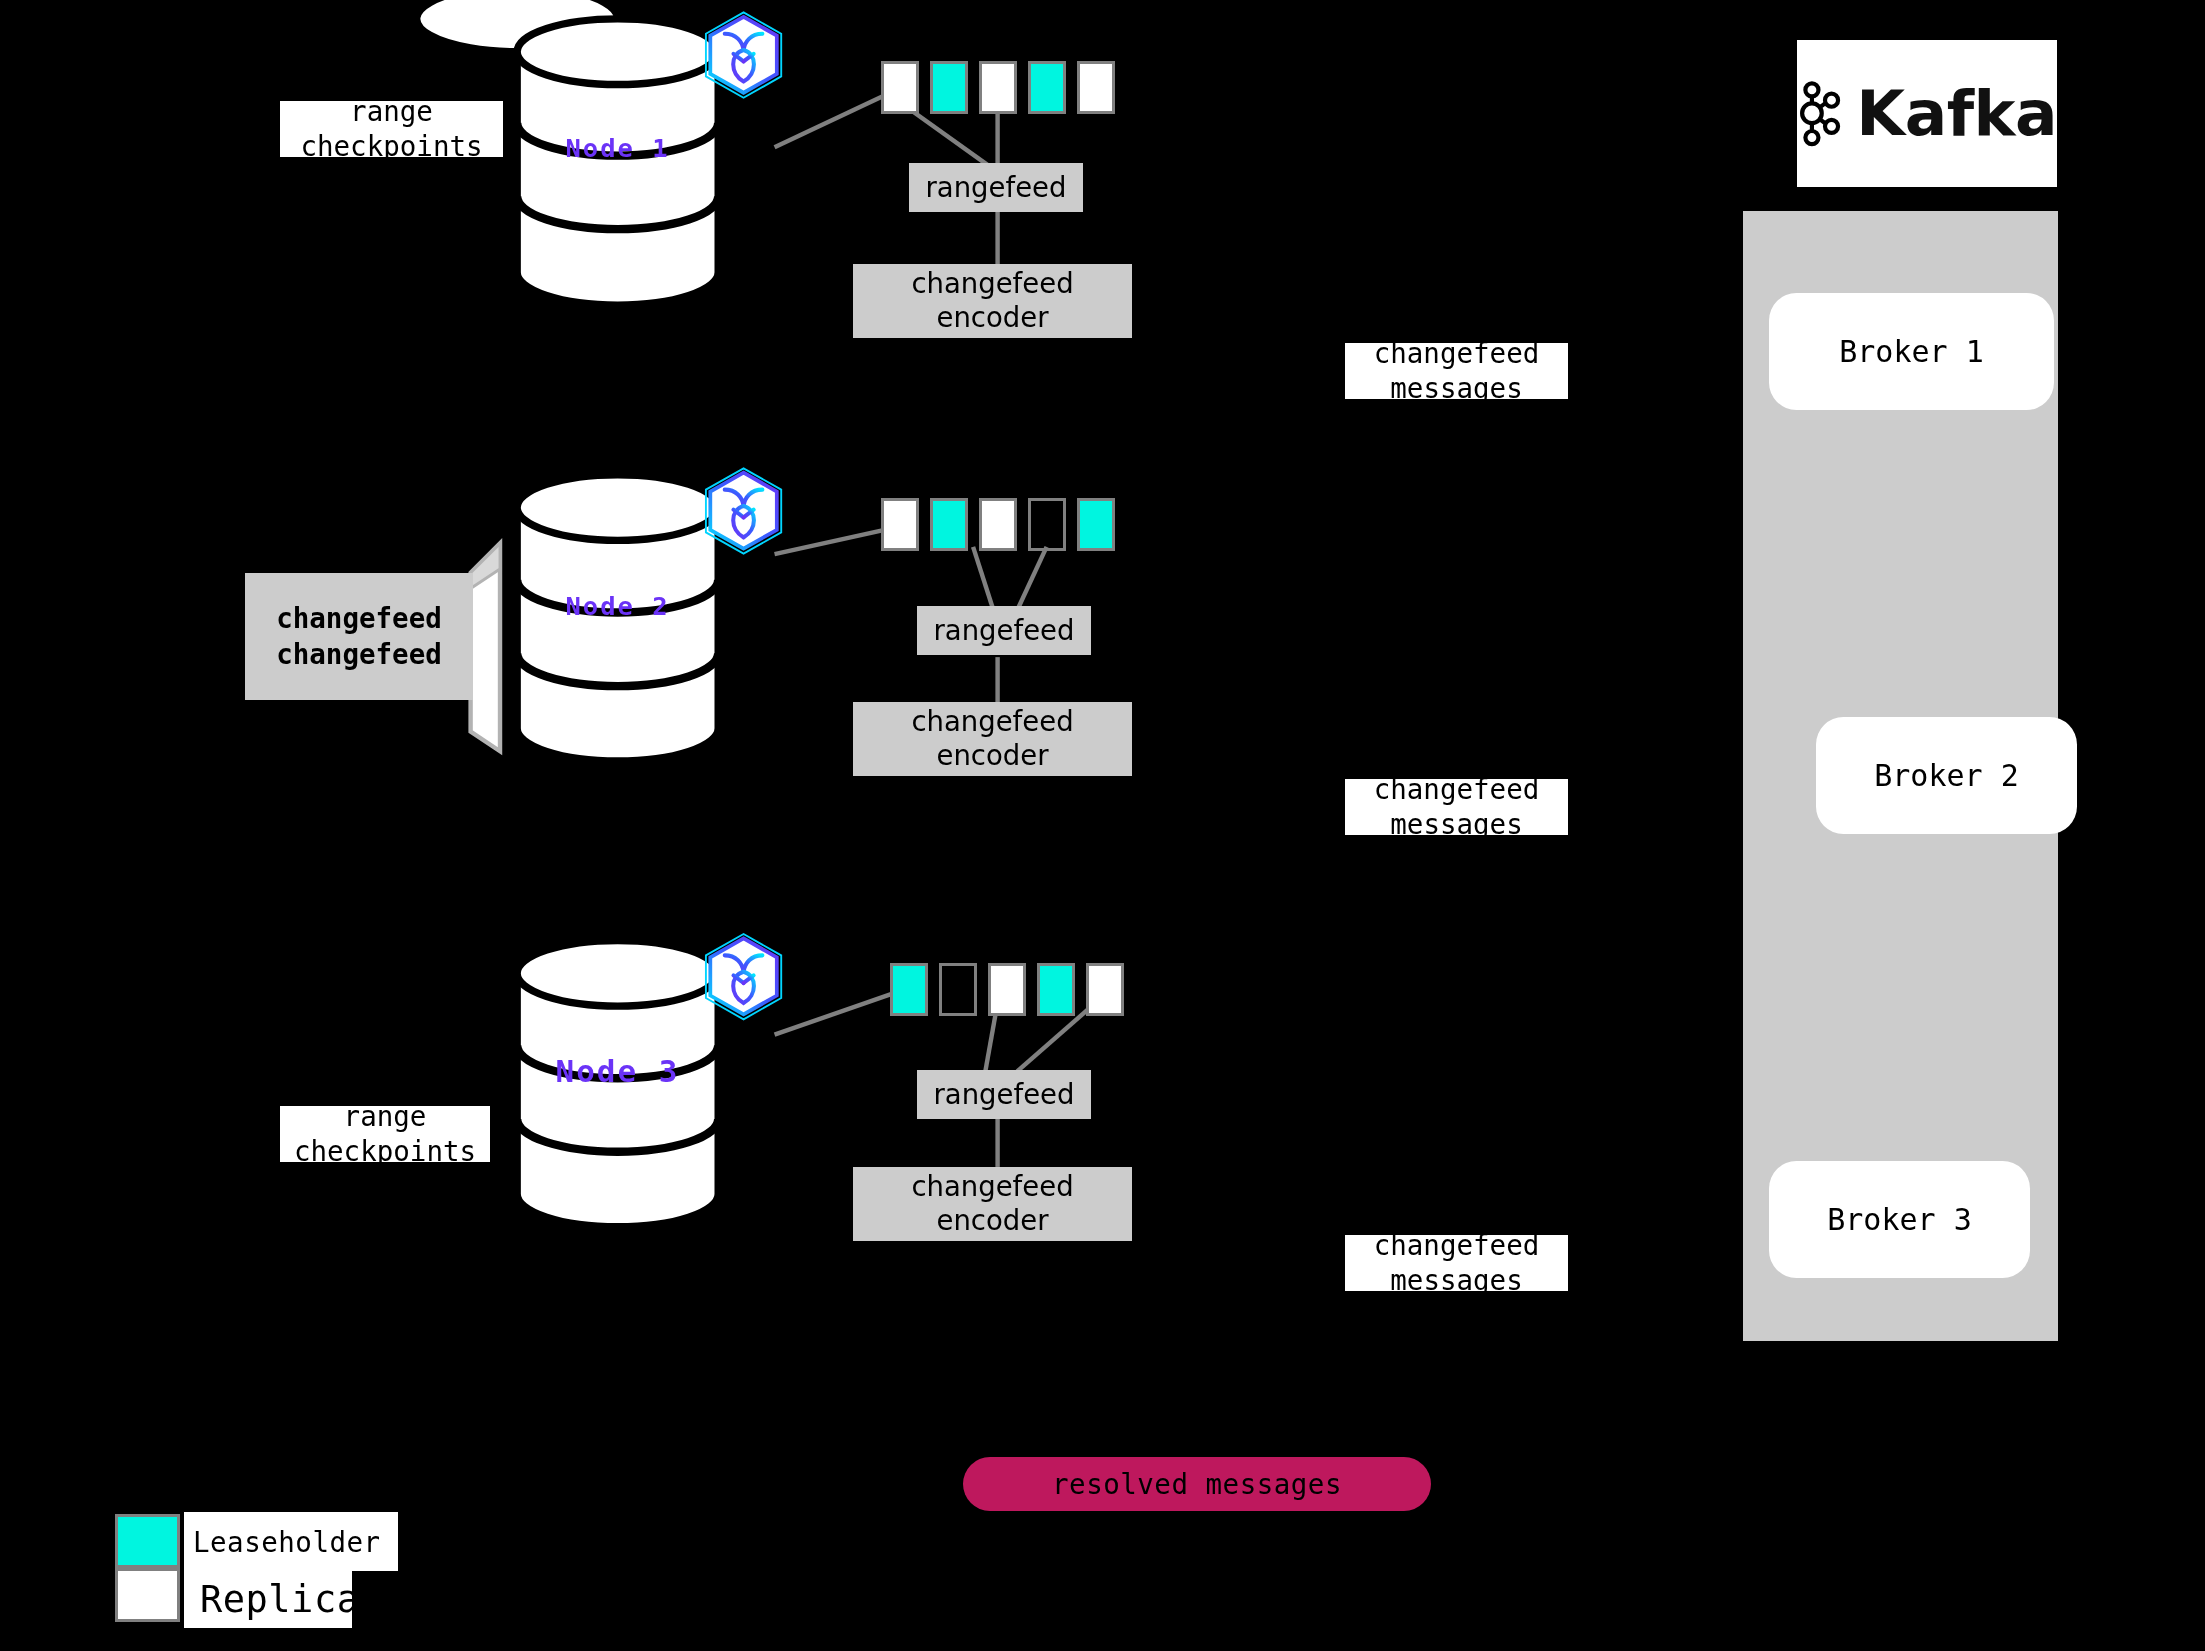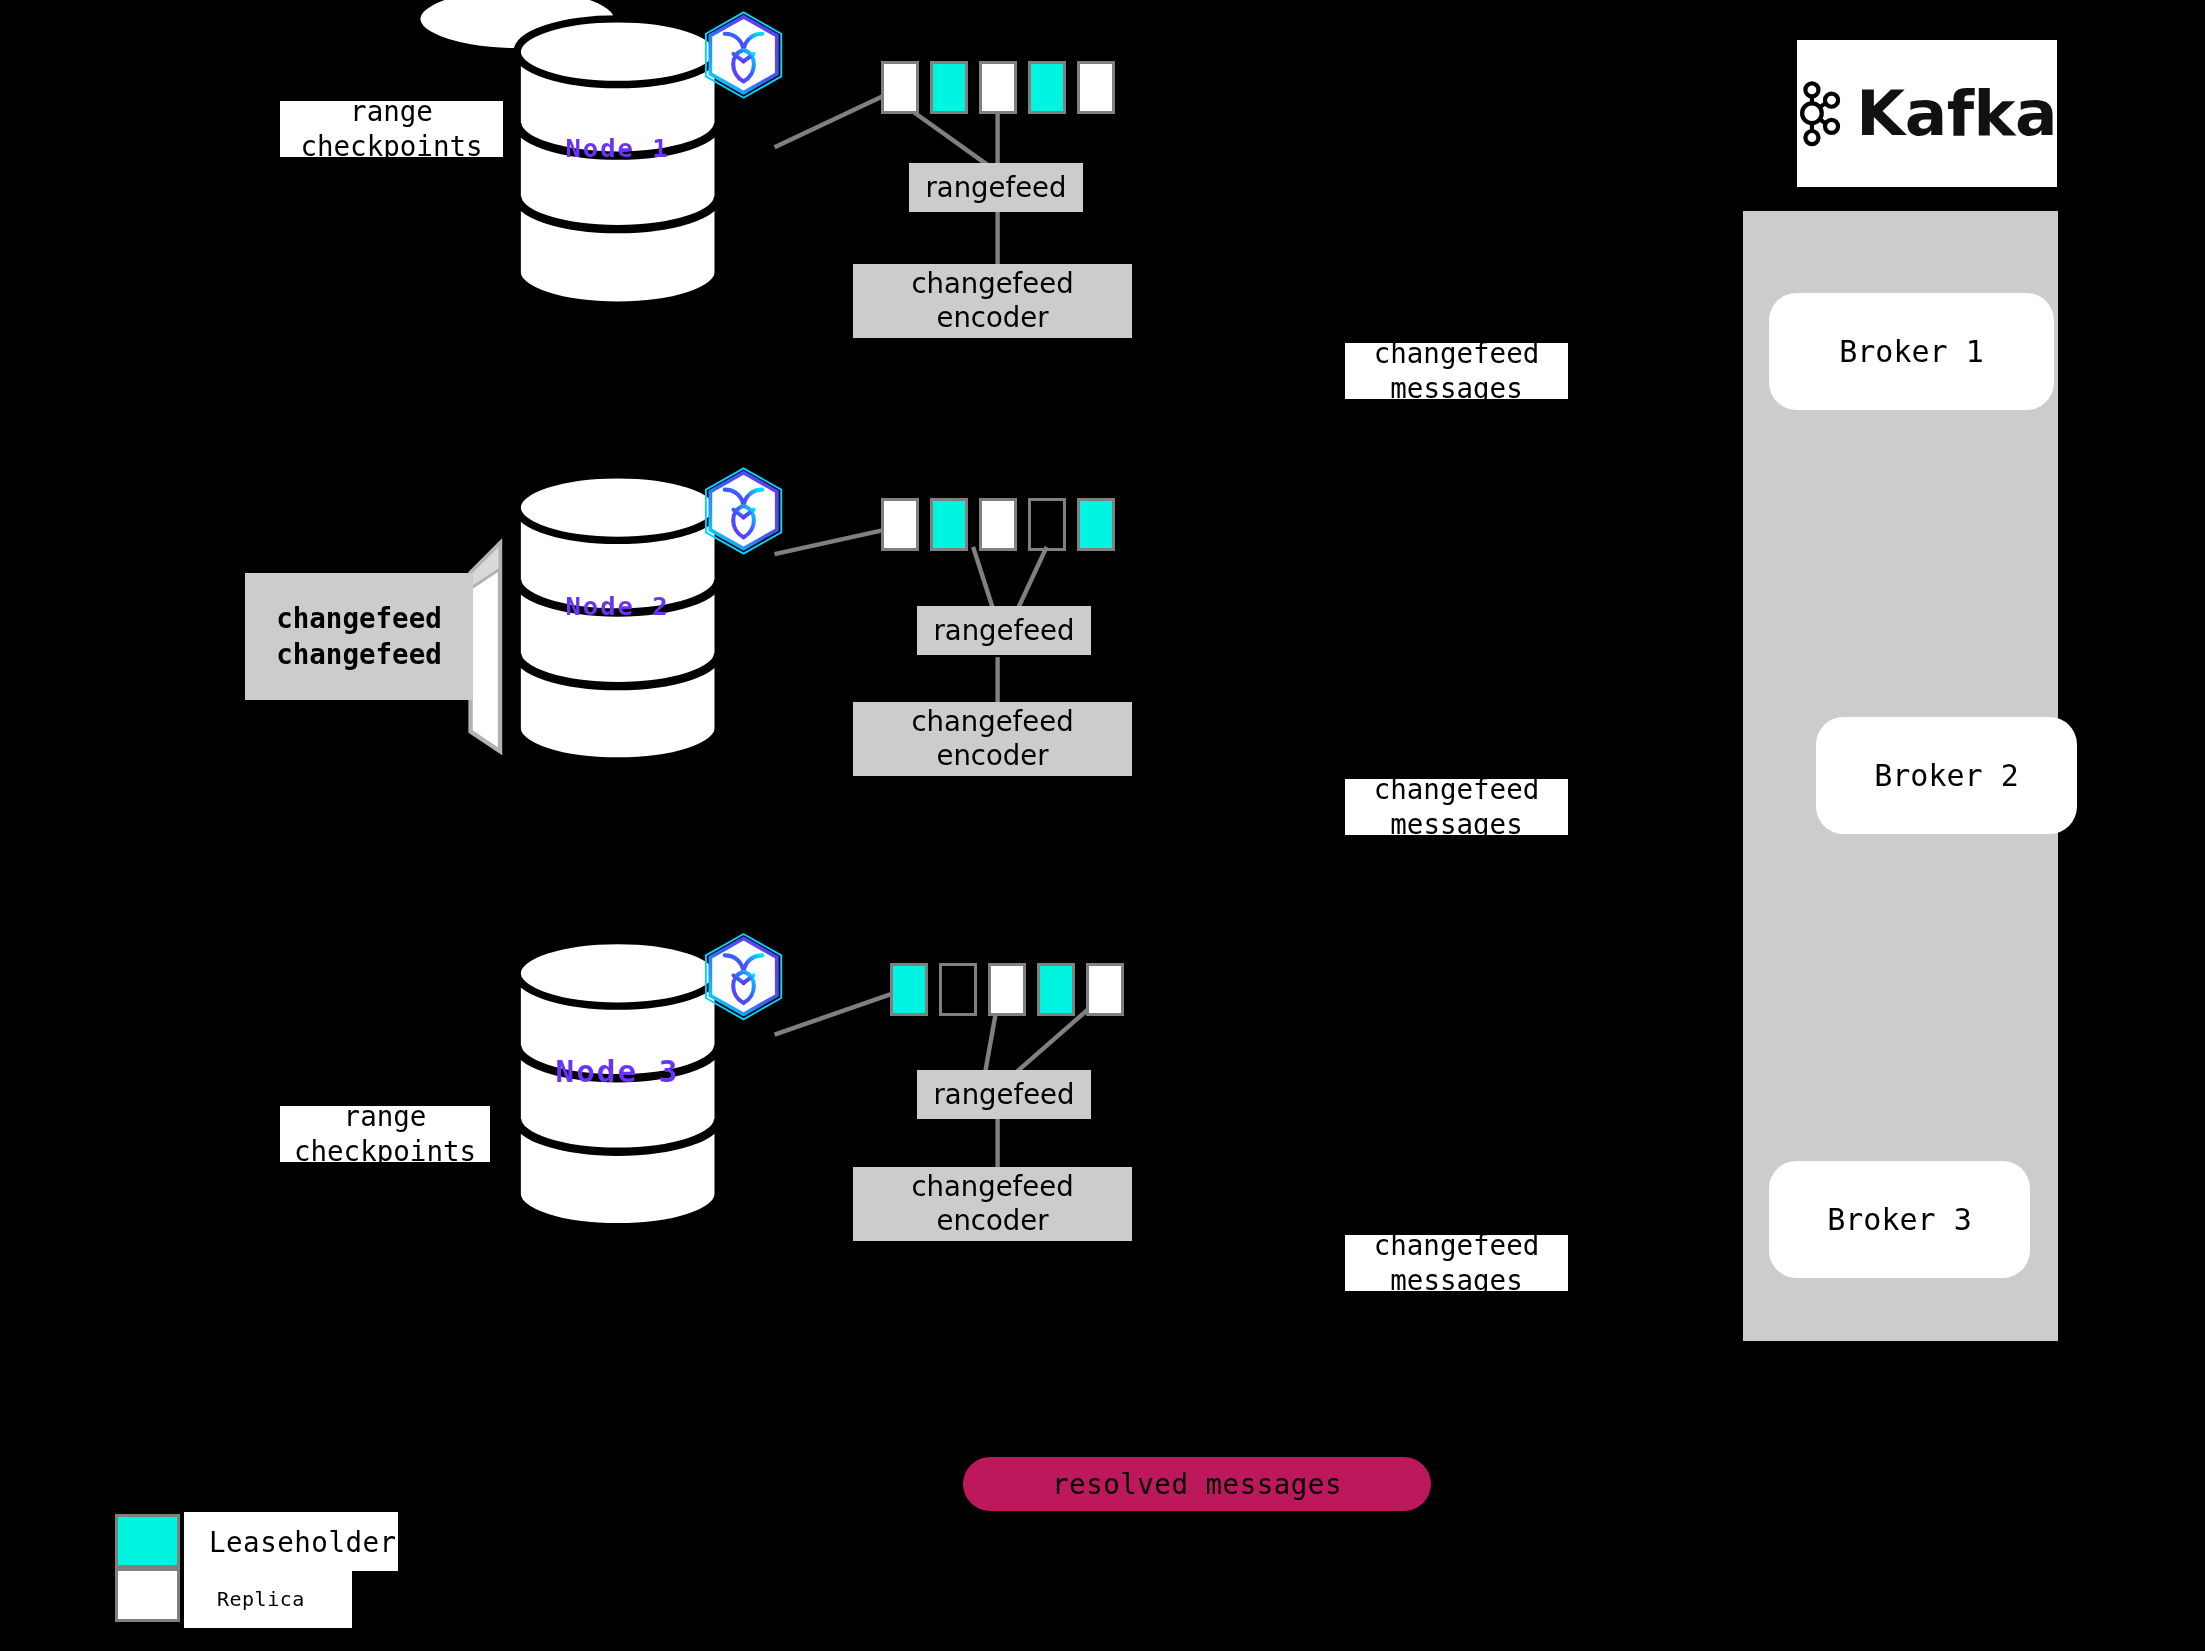--- a/index.html
+++ b/index.html
@@ -287,17 +287,17 @@
 
   <div class="abs kafka-panel" style="left:1743px;top:211px;width:315px;height:1130px;"></div>
 
   <div class="abs broker" style="left:1769px;top:293px;width:285px;height:117px;font-size:30px;">Broker 1</div>
   <div class="abs broker" style="left:1769px;top:717px;width:261px;height:117px;font-size:30px;margin-left:47px;">Broker 2</div>
   <div class="abs broker" style="left:1769px;top:1161px;width:261px;height:117px;font-size:30px;">Broker 3</div>
 
   <div class="abs legend-swatch lease" style="left:115px;top:1514px;width:65px;height:54px;"></div>
   <div class="abs legend-swatch replica" style="left:115px;top:1568px;width:65px;height:54px;"></div>
 
-  <div class="abs legend-text" style="left:184px;top:1512px;width:214px;height:59px;font-size:27.5px;padding-left:25px;">Leaseholder</div>
-  <div class="abs legend-text" style="left:184px;top:1570px;width:168px;height:58px;font-size:20px;padding-left:33px;">Replica</div>
+  <div class="abs legend-text" style="left:184px;top:1512px;width:214px;height:59px;font-size:27.5px;padding-left:9px;">Leaseholder</div>
+  <div class="abs legend-text" style="left:184px;top:1570px;width:168px;height:58px;font-size:37px;padding-left:16px;">Replica</div>
 
 </div>
 
 
 </body></html>

